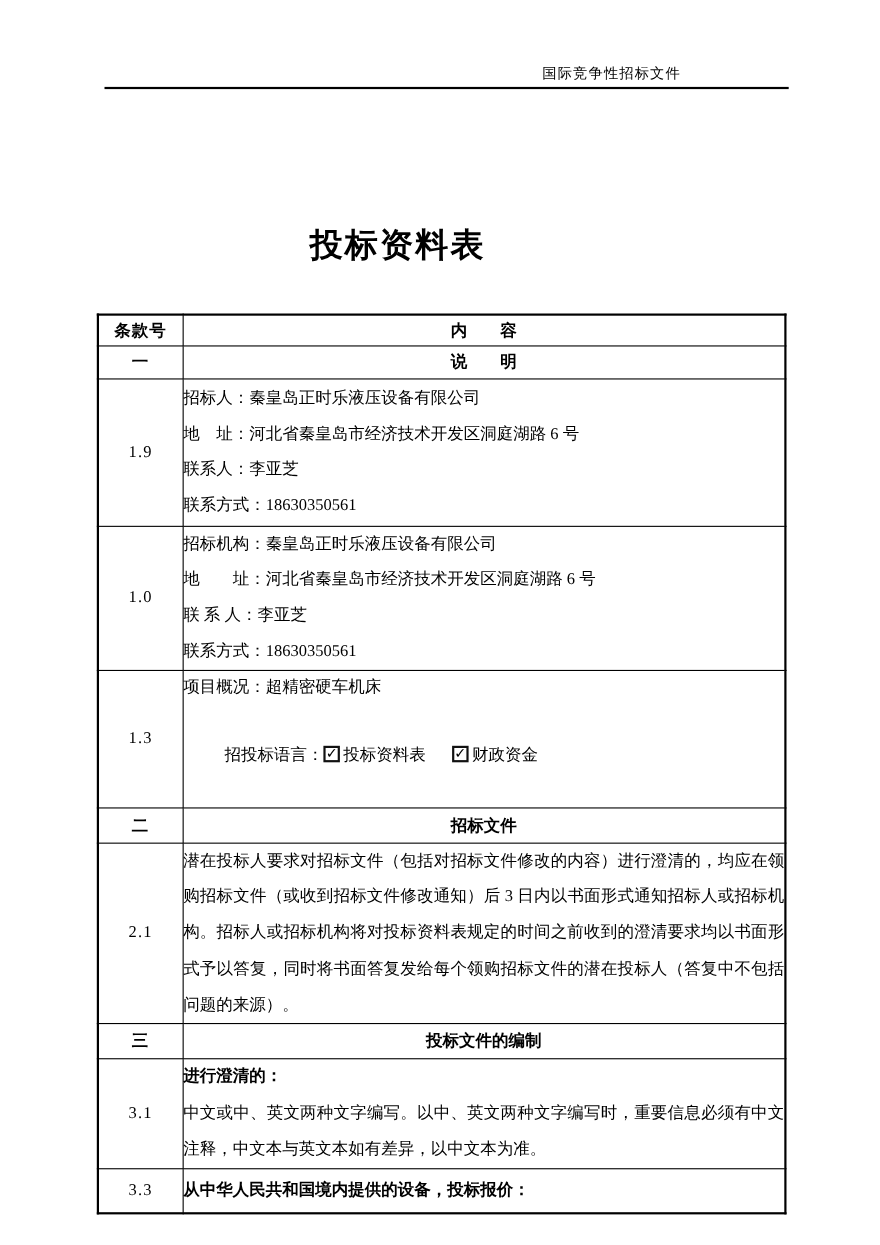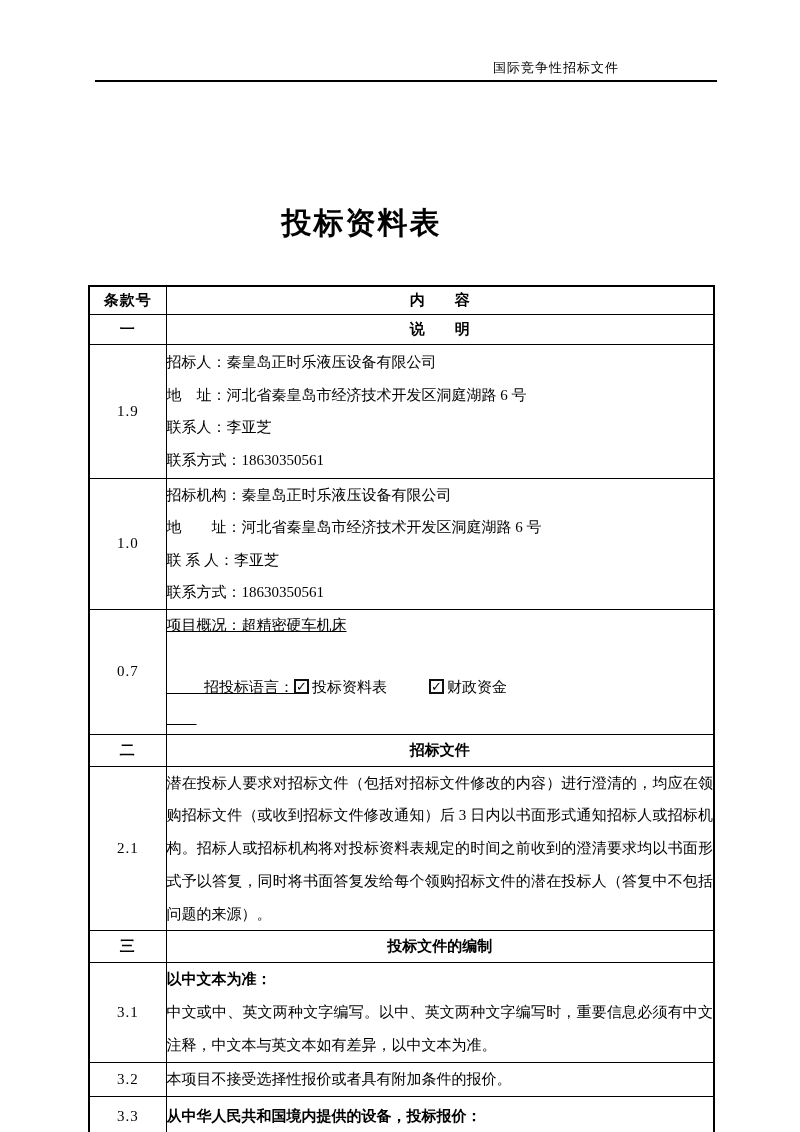--- a/index.html
+++ b/index.html
@@ -66,41 +66,41 @@
   tr.r11{height:134px;}
   tr.r12{height:128px;}
   tr.r13{height:63px;}
   tr.sec2{height:32px;}
   tr.r21{height:164px;}
   tr.sec3{height:32px;}
   tr.r31{height:92px;}
   tr.r32{height:34px;}
   tr.r33{height:41px;}
   .field-line{line-height:32.5px;white-space:pre;}
-  .field-line-sm{line-height:31px;white-space:pre;text-decoration:underline;}
+  .field-line-sm{line-height:31px;white-space:pre;}
   .para{
     line-height:32.8px;
     text-align:justify;
     text-justify:inter-ideograph;
   }
   .cb{
     display:inline-block;
     width:11px;height:11px;
     border:2px solid #111;
     line-height:11px;
     font-size:13px;
     text-align:center;
     font-family:"DejaVu Sans",sans-serif;
     font-weight:bold;
     margin-right:3px;
     vertical-align:-2px;
     overflow:hidden;
   }
   .fund-opt{display:inline-block;}
-  .fund-opt + .fund-opt{margin-left:42px;}
+  .fund-opt + .fund-opt{margin-left:24px;}
 </style>
 </head>
 <body>
 
 <div class="page">
 
   <div class="page-header">
     <span class="header-text">国际竞争性招标文件</span>
   </div>
 
@@ -137,21 +137,21 @@
       <td class="clause-cell">1.0</td>
       <td class="content-cell">
         <div class="field-line">招标机构：秦皇岛正时乐液压设备有限公司</div>
         <div class="field-line">地　　址：河北省秦皇岛市经济技术开发区洞庭湖路 6 号</div>
         <div class="field-line">联 系 人：李亚芝</div>
         <div class="field-line">联系方式：18630350561</div>
       </td>
     </tr>
 
     <tr class="r13">
-      <td class="clause-cell">0.7</td>
+      <td class="clause-cell">1.3</td>
       <td class="content-cell">
         <div class="field-line-sm">项目概况：超精密硬车机床</div>
         <div class="field-line-sm">
           <span>招投标语言：</span><span class="fund-opt"><span class="cb"><span>✓</span></span><span>投标资料表</span></span><span class="fund-opt"><span class="cb"><span>✓</span></span><span>财政资金</span></span>
         </div>
       </td>
     </tr>
 
     <tr class="sec2">
       <td class="clause-cell th">二</td>
@@ -166,31 +166,25 @@
     </tr>
 
     <tr class="sec3">
       <td class="clause-cell th">三</td>
       <td class="content-cell th center">投标文件的编制</td>
     </tr>
 
     <tr class="r31">
       <td class="clause-cell">3.1</td>
       <td class="content-cell">
-        <div class="para bold">以中文本为准：</div>
+        <div class="para bold">进行澄清的：</div>
         <div class="para">中文或中、英文两种文字编写。以中、英文两种文字编写时，重要信息必须有中文注释，中文本与英文本如有差异，以中文本为准。</div>
       </td>
     </tr>
 
-    <tr class="r32">
-      <td class="clause-cell">3.2</td>
-      <td class="content-cell">
-        <div class="para">本项目不接受选择性报价或者具有附加条件的报价。</div>
-      </td>
-    </tr>
 
     <tr class="r33">
       <td class="clause-cell">3.3</td>
       <td class="content-cell">
         <div class="para bold">从中华人民共和国境内提供的设备，投标报价：</div>
       </td>
     </tr>
 
   </tbody>
     </table>

